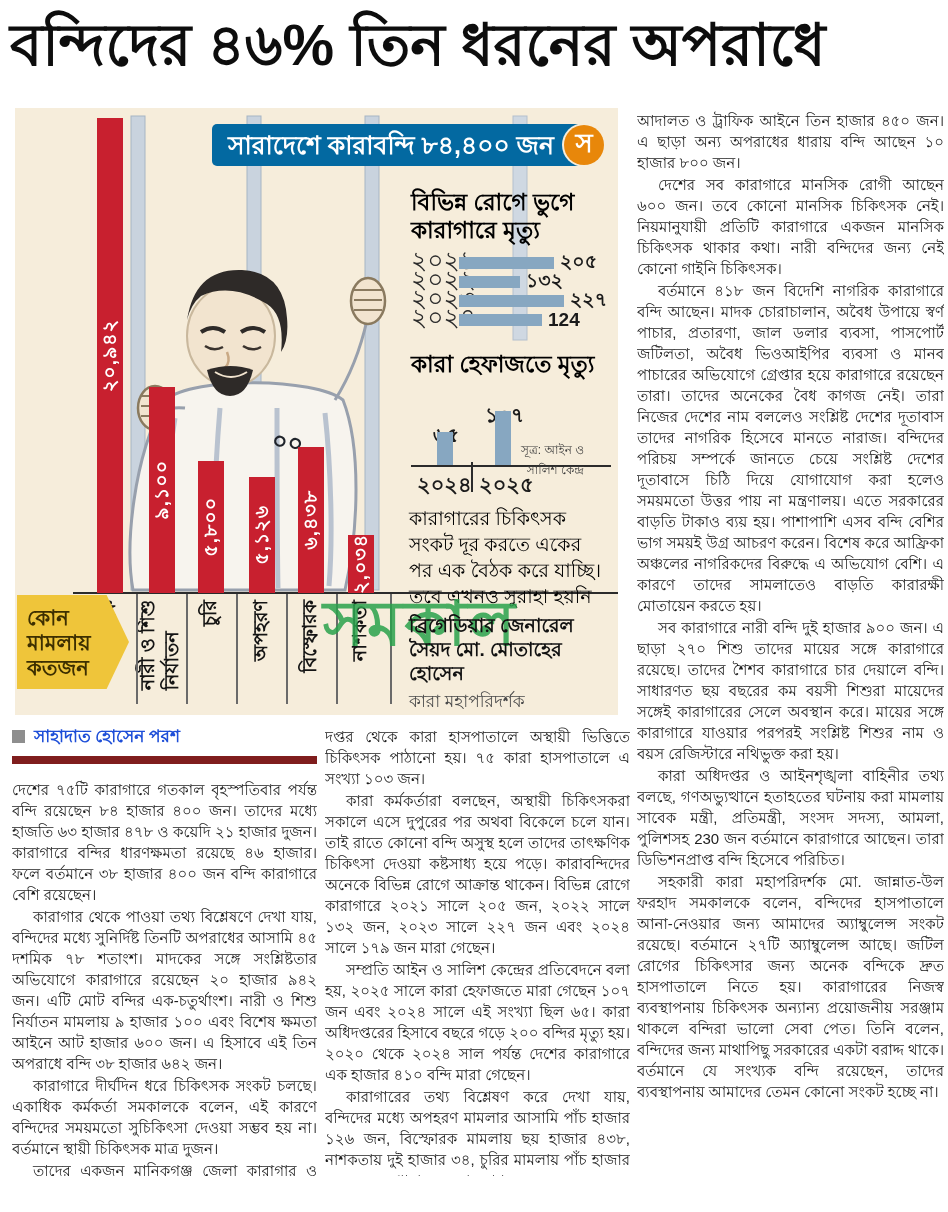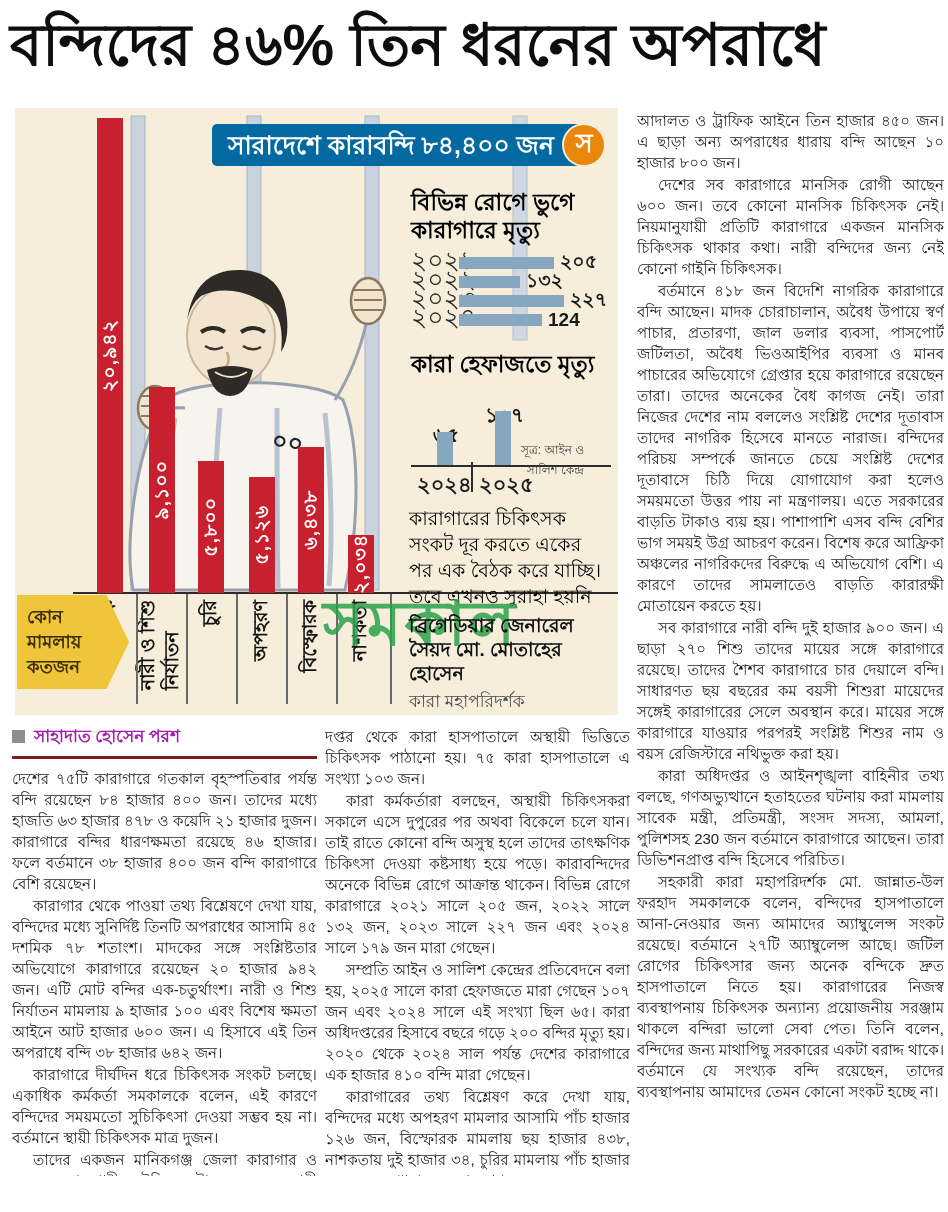--- a/index.html
+++ b/index.html
@@ -51,31 +51,31 @@
   #quote-attr{position:absolute;left:394px;top:506px;width:205px;z-index:7;}
   .attr-name{font-size:19px;font-weight:bold;color:#111;line-height:24px;}
   .attr-role{font-size:17px;color:#4a4a4a;margin-top:2px;}
   
   #watermark{position:absolute;left:308px;top:468px;font-size:62px;font-weight:bold;
              color:#2aa24c;opacity:0.85;letter-spacing:3px;z-index:6;white-space:nowrap;}
   
   #tag{position:absolute;left:2px;top:487px;width:112px;height:94px;background:#efc53a;
        clip-path:polygon(0 0,80% 0,100% 50%,80% 100%,0 100%);z-index:6;
        display:flex;flex-direction:column;justify-content:center;padding-left:10px;box-sizing:border-box;}
-  #tag div{font-size:18px;font-weight:bold;color:#3d2f00;line-height:25px;}
+  #tag div{font-size:21px;font-weight:bold;color:#3d2f00;line-height:25px;}
   
   .col{position:absolute;width:305px;font-size:15px;line-height:21px;text-align:justify;
        overflow:hidden;color:#1c1c1c;}
   #col-left{left:12px;top:726px;height:486px;}
   #col-middle{left:325px;top:726px;height:486px;}
   #col-right{left:637px;top:110px;width:307px;height:1102px;}
   .col p{margin:0 0 1px 0;}
   .col p + p{text-indent:1.4em;}
-  .byline{font-size:17px;font-weight:bold;color:#a21caf;padding-bottom:9px;margin-bottom:9px;
-          border-bottom:3px solid #7f1d1d;display:flex;align-items:center;}
+  .byline{font-size:17px;font-weight:bold;color:#1d4ed8;padding-bottom:9px;margin-bottom:15px;
+          border-bottom:8px solid #7f1d1d;display:flex;align-items:center;}
   .byline-square{display:inline-block;width:13px;height:13px;background:#8e8e8e;margin-right:9px;}
 </style>
 </head>
 <body>
 
 <div id="page">
 
   <h1 id="headline">বন্দিদের ৪৬% তিন ধরনের অপরাধে</h1>
 
   <section id="infographic">

